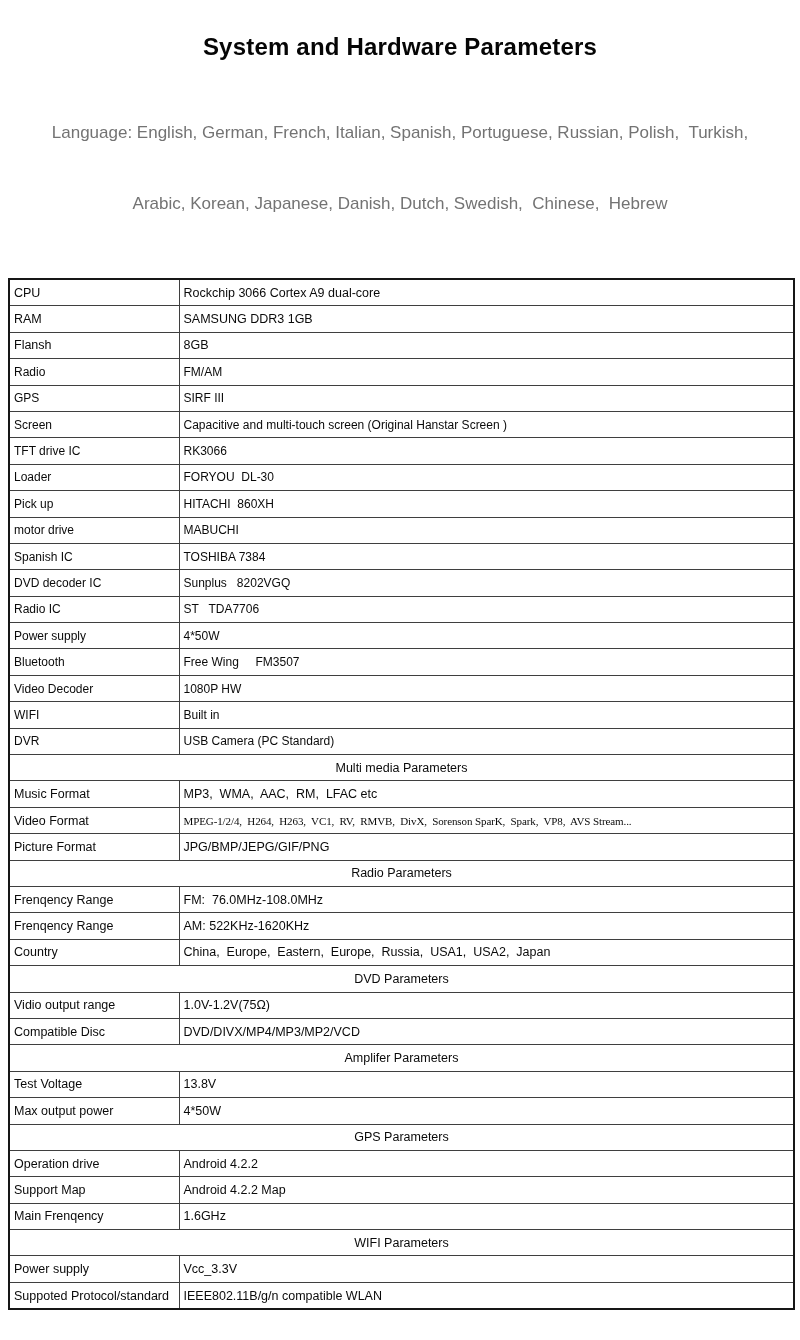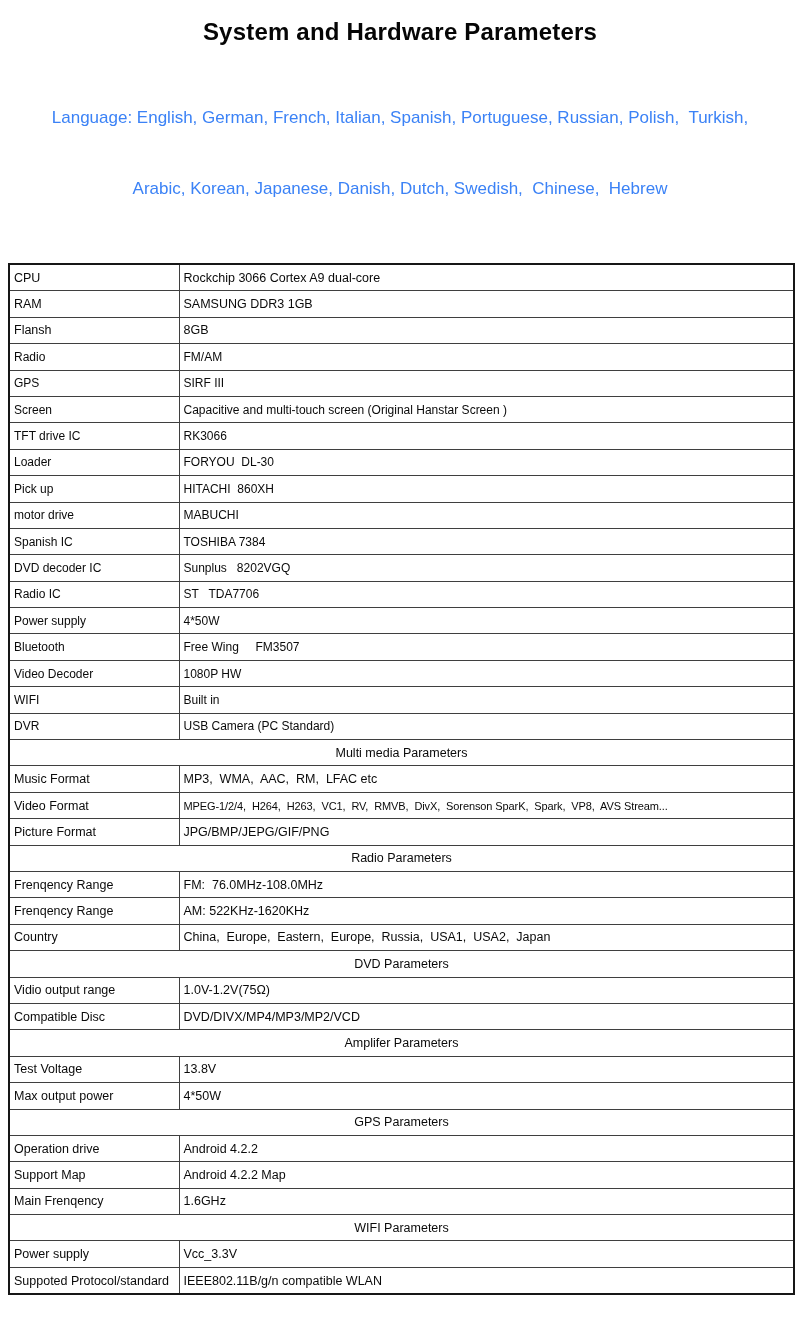--- a/index.html
+++ b/index.html
@@ -14,31 +14,31 @@
   .page {
     width: 800px;
     height: 1340px;
     position: relative;
     font-family: "Liberation Sans", sans-serif;
   }
   .title {
     text-align: center;
     font-weight: bold;
     font-size: 24px;
-    padding-top: 18px;
+    padding-top: 33px;
     letter-spacing: 0.2px;
     color: #050505;
   }
   .language {
     margin-top: 13px;
     text-align: center;
     font-size: 17px;
     line-height: 23.5px;
     white-space: pre;
-    color: #3b82f6;
+    color: #737373;
   }
   table.spec {
     border-collapse: collapse;
     table-layout: fixed;
     margin: 16px 0 0 8px;
     width: 787px;
     border: 2px solid #161616;
   }
   table.spec td {
     border: 1px solid #3f3f3f;
@@ -54,21 +54,21 @@
   .sans  { font-family: "Liberation Sans", sans-serif; font-size: 12.5px; }
   .serif { font-family: Liberation Sans, sans-serif;     font-size: 12px; }
   .section-cell {
     text-align: center;
     font-family: "Liberation Sans", sans-serif;
     font-size: 12.5px;
     padding: 0 !important;
     margin-top: 32px;
   }
   .red  { color: #ff0000; }
-  .long { font-size: 11px; letter-spacing: -0.1px; }
+  .long { font-size: 11px; letter-spacing: -0.1px; font-family: Liberation Serif, serif; }
 </style>
 </head>
 <body>
 
 <div class="page">
   <div class="title">System and Hardware Parameters</div>
 
   <div class="language">
     <div>Language: English, German, French, Italian, Spanish, Portuguese, Russian, Polish,  Turkish,</div>
     <div>Arabic, Korean, Japanese, Danish, Dutch, Swedish,  Chinese,  Hebrew</div>

